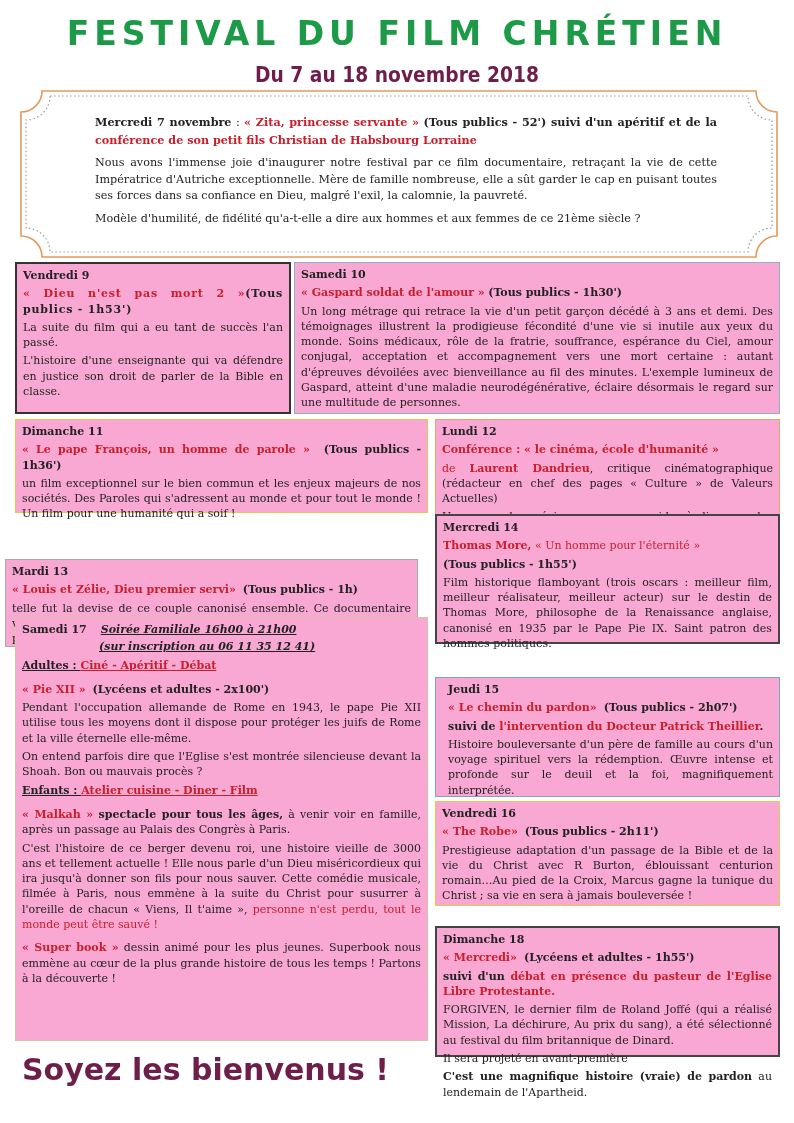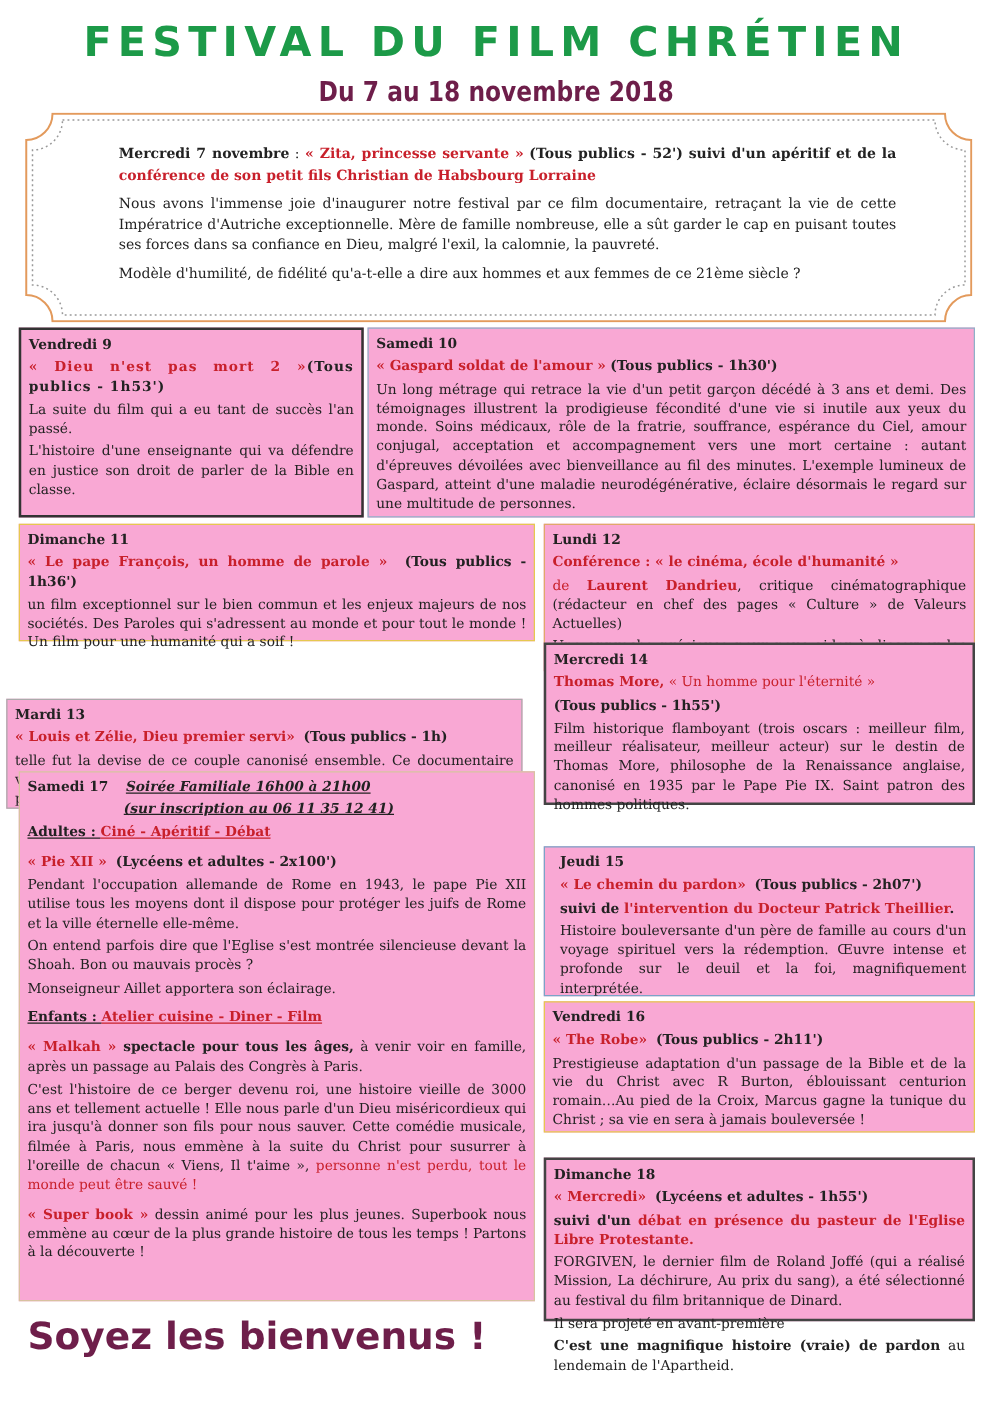--- a/index.html
+++ b/index.html
@@ -72,21 +72,20 @@
   <p>telle fut la devise de ce couple canonisé ensemble. Ce documentaire veut nous proposer de rentrer en amitié avec ce couple modèle qui, par de nombreux points, nous rejoint dans notre quotidien.</p>
 </div>
 
 <div class="abs box" style="left:15px; top:617px; width:413px; height:424px; border:1.5px solid #d8c2a0;">
   <p style="margin-bottom:2px"><span class="b">Samedi 17</span>&nbsp;&nbsp;&nbsp; <span class="b i u">Soirée Familiale  16h00 à 21h00</span></p>
   <p style="padding-left:77px; margin-bottom:3px"><span class="b i u">(sur inscription au 06 11 35 12 41)</span></p>
   <p style="margin-bottom:9px"><span class="b u">Adultes : </span><span class="red b u">Ciné - Apéritif  - Débat</span></p>
   <p><span class="red b">« Pie XII »</span>&nbsp; <span class="b">(Lycéens et adultes - 2x100')</span></p>
   <p>Pendant l'occupation allemande de Rome en 1943, le pape Pie XII utilise tous les moyens dont il dispose pour protéger les juifs de Rome et la ville éternelle elle-même.</p>
   <p>On entend parfois dire que l'Eglise s'est montrée silencieuse devant la Shoah. Bon ou mauvais procès ?</p>
-  <p style="margin-bottom:8px">Monseigneur Aillet apportera son éclairage.</p>
   <p style="margin-bottom:9px"><span class="b u">Enfants : </span><span class="red b u">Atelier cuisine - Diner - Film</span></p>
   <p><span class="red b">« Malkah »</span><span class="b"> spectacle pour tous les âges,</span><span> à venir voir en famille, après un passage au Palais des Congrès à Paris.</span></p>
   <p style="margin-bottom:8px"><span>C'est l'histoire de ce berger devenu roi, une histoire vieille de 3000 ans et tellement actuelle ! Elle nous parle d'un Dieu miséricordieux qui ira jusqu'à donner son fils pour nous sauver. Cette comédie musicale, filmée à Paris, nous emmène à la suite du Christ pour susurrer à l'oreille de chacun « Viens, Il t'aime », </span><span class="red">personne n'est perdu, tout le monde peut être sauvé !</span></p>
   <p><span class="red b">« Super book »</span><span> dessin animé pour les plus jeunes. Superbook nous emmène au cœur de la plus grande histoire de tous les temps ! Partons à la découverte !</span></p>
 </div>
 
 <div class="abs box" style="left:435px; top:419px; width:345px; height:118px; border:1.5px solid #e0a96a;">
   <span class="day">Lundi 12</span>
   <p class="red b">Conférence : « le cinéma, école d'humanité »</p>
   <p><span class="red">de </span><span class="red b">Laurent Dandrieu</span><span>, critique cinématographique (rédacteur en chef des pages « Culture » de Valeurs Actuelles)</span></p>

